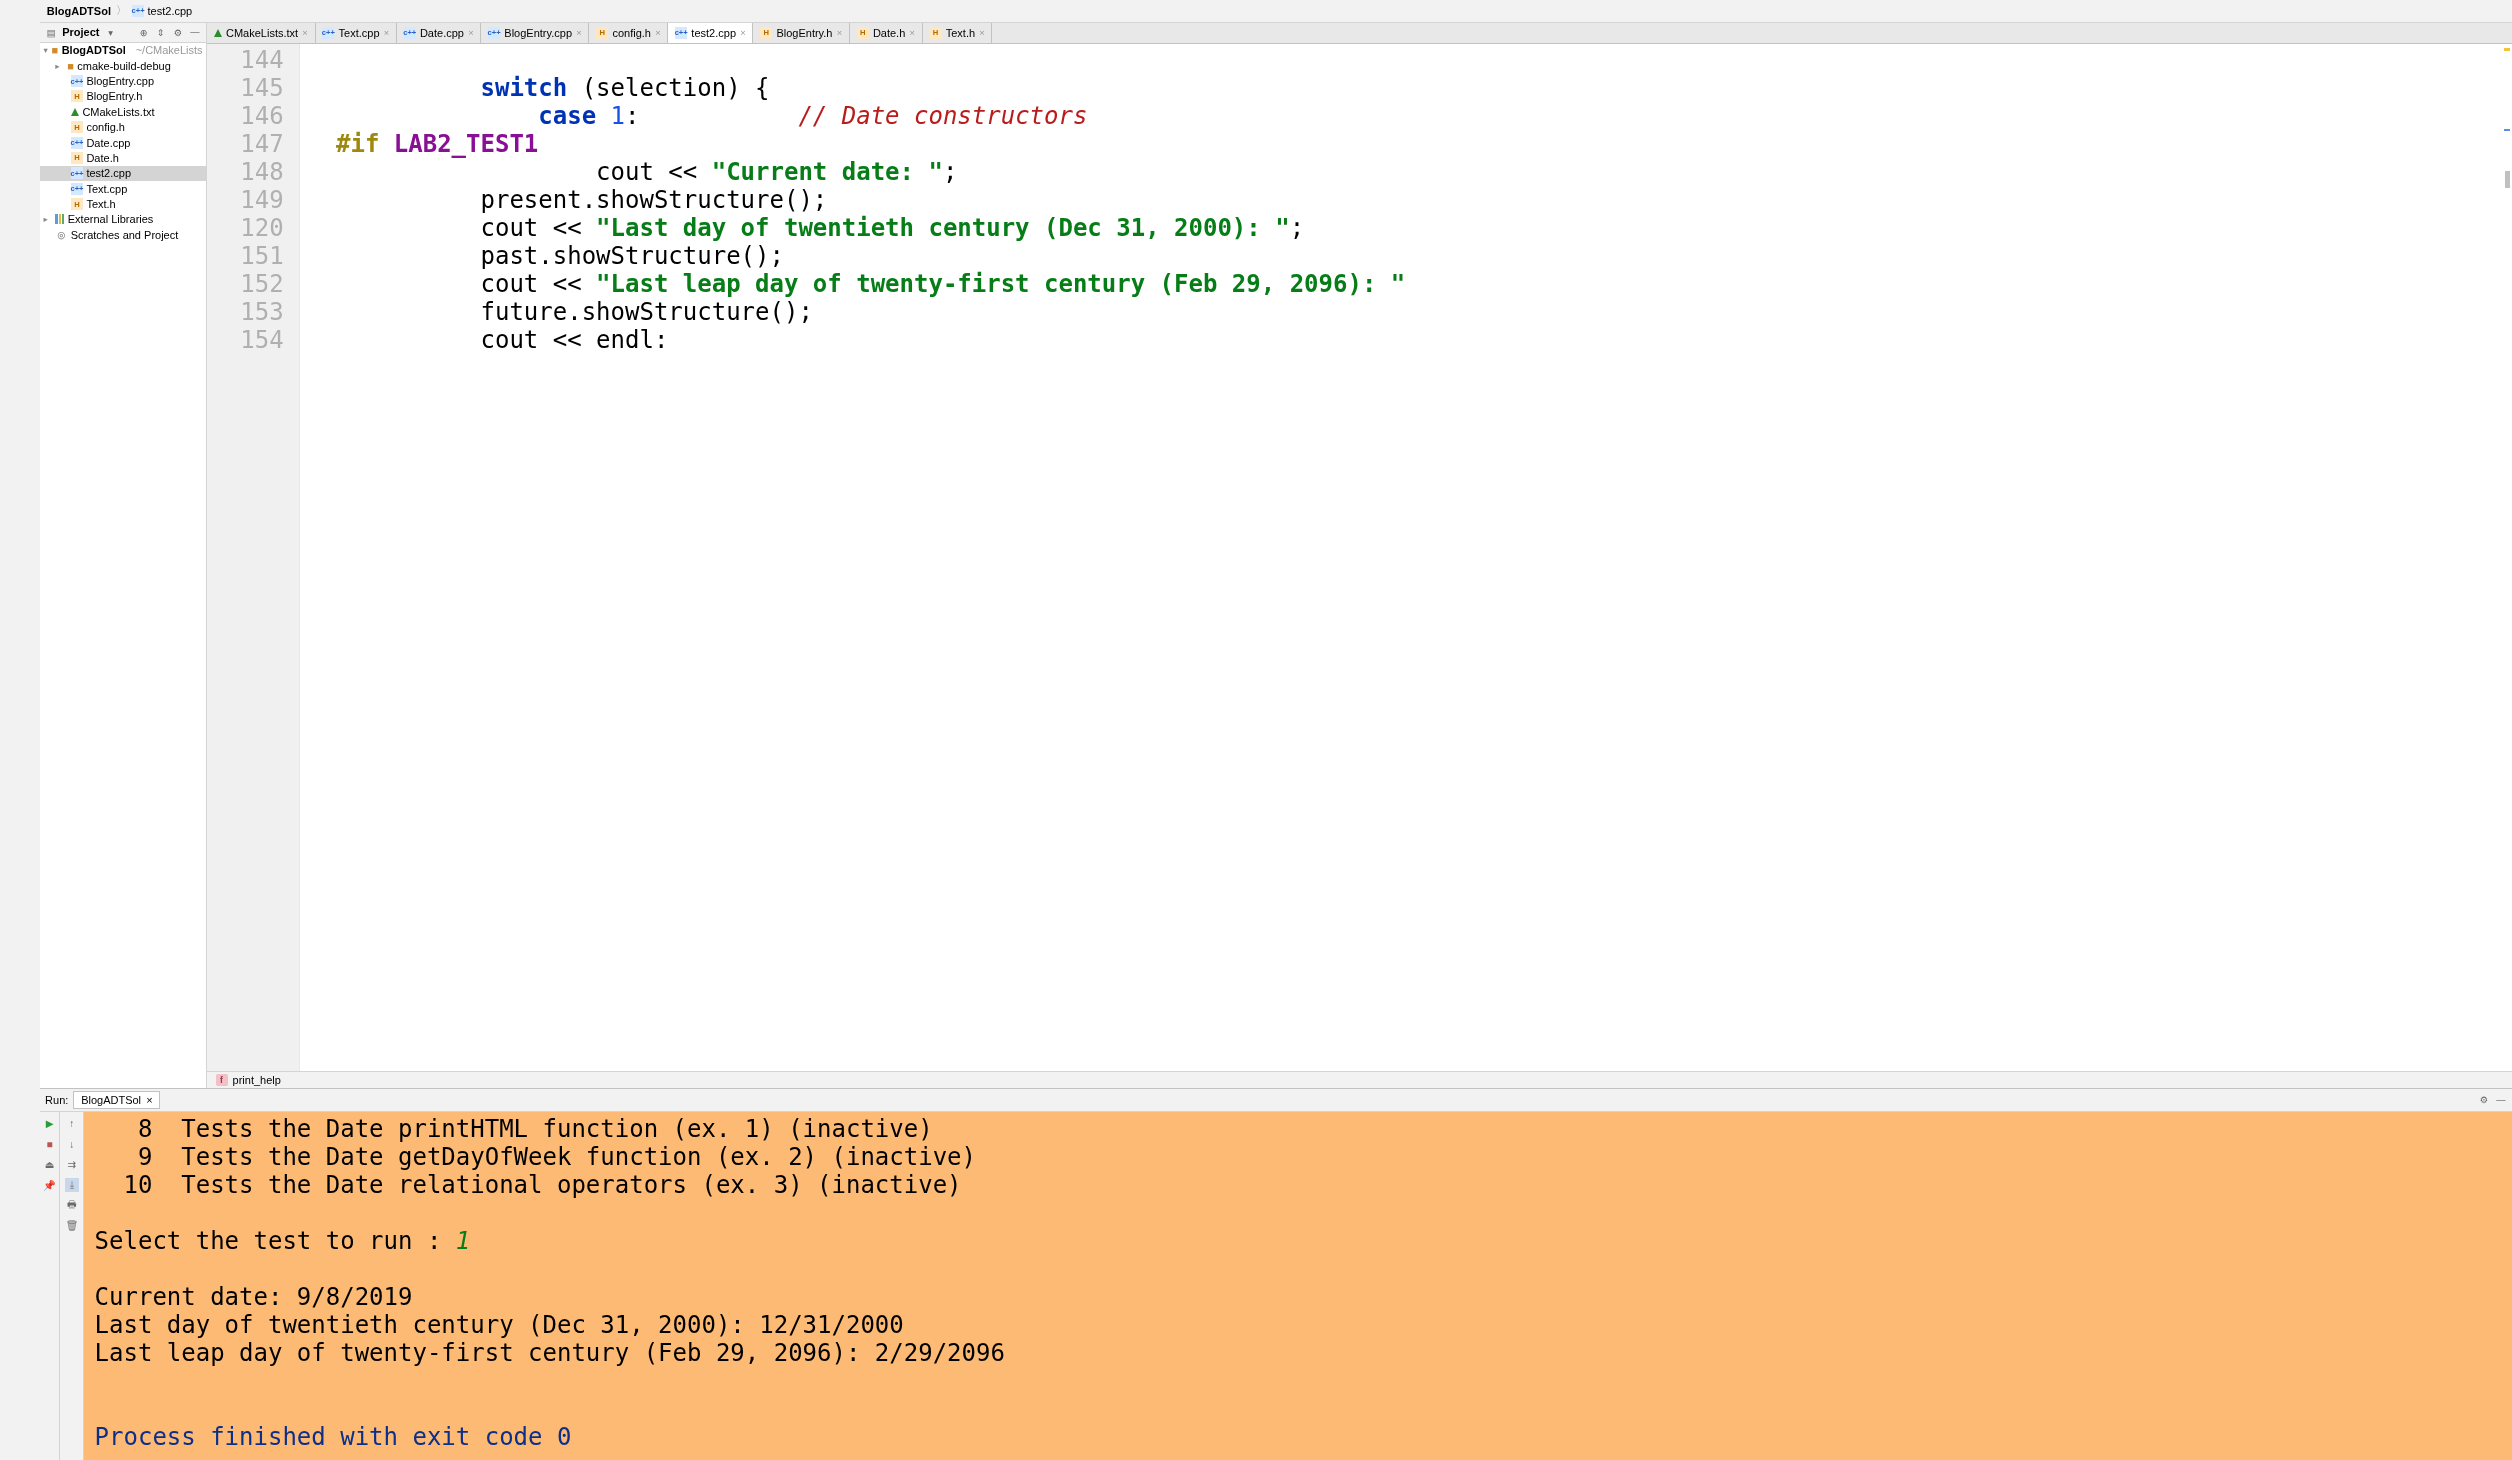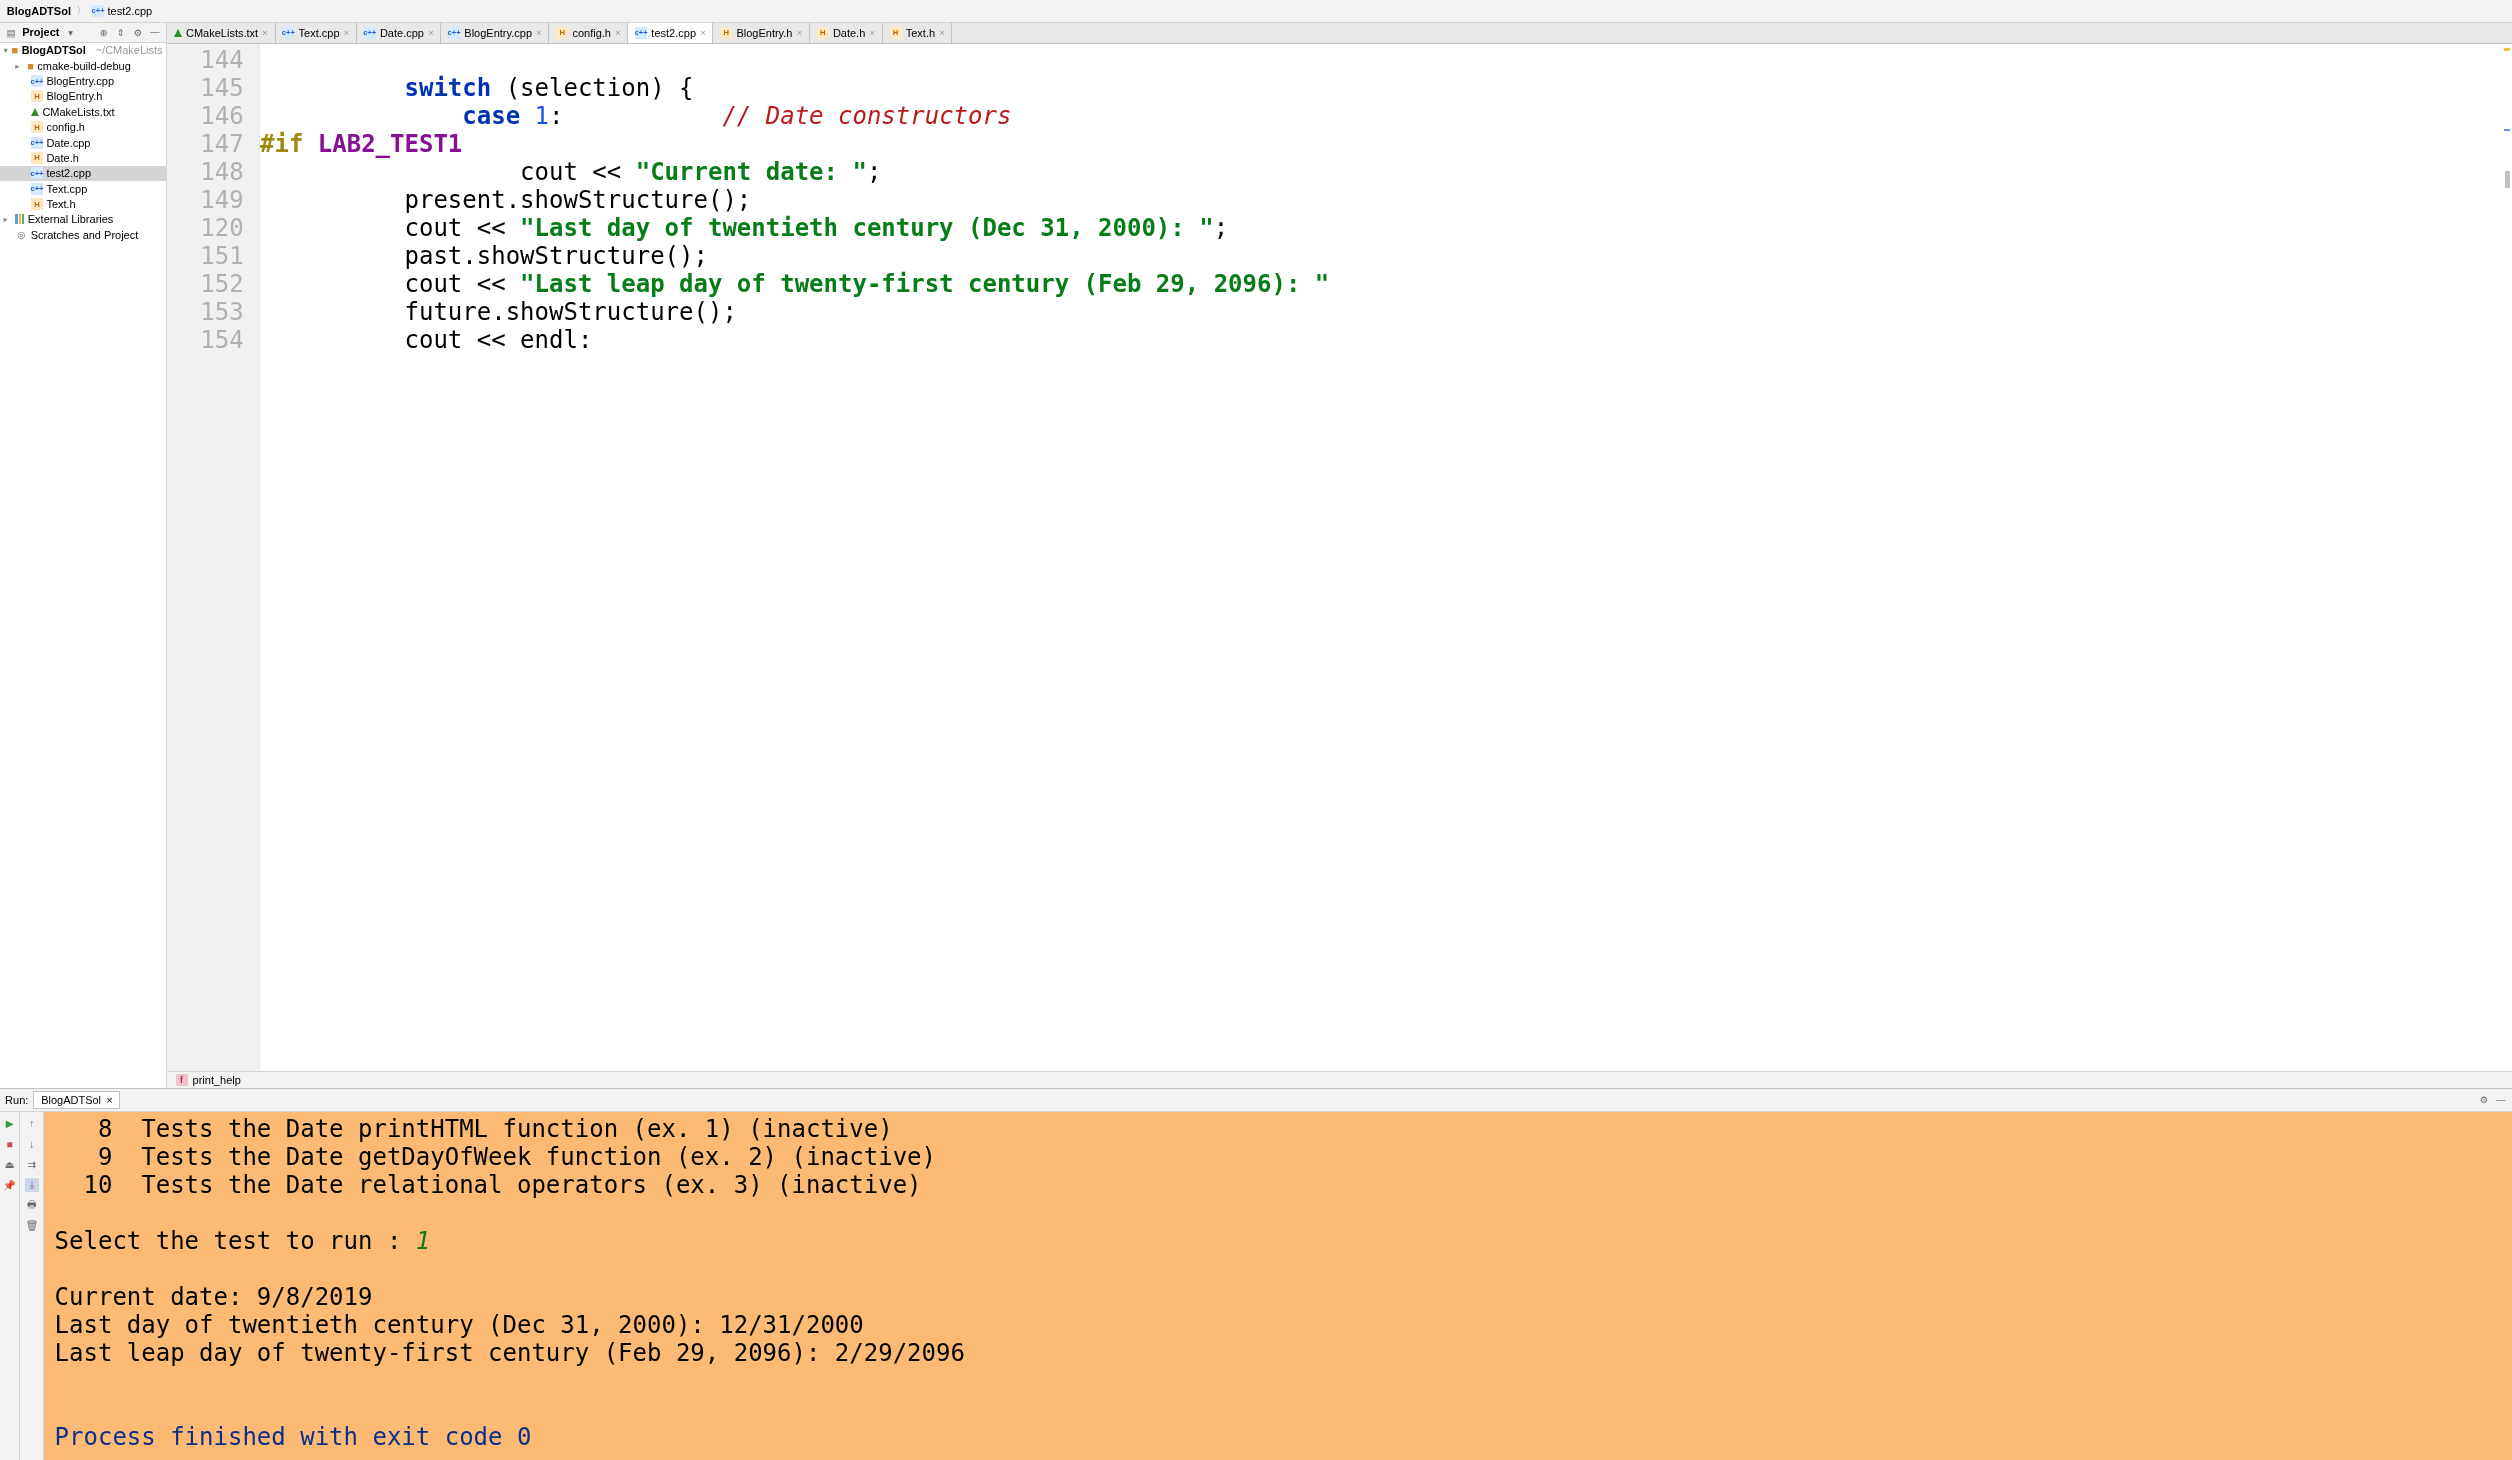--- a/index.html
+++ b/index.html
@@ -3,21 +3,21 @@
 <meta charset="utf-8">
 <style>
 * { margin: 0; padding: 0; box-sizing: border-box; }
 body {
   font-family: -apple-system, BlinkMacSystemFont, "Segoe UI", sans-serif;
   font-size: 11px;
   background: #f2f2f2;
   color: #000;
   overflow: hidden;
 }
-.app { display: flex; flex-direction: column; height: 100vh; }
+.app { display: flex; flex-direction: column; height: 100vh; margin-left: 40px; }
 
 
 .breadcrumb {
   display: flex;
   align-items: center;
   padding: 3.4px 6.8px;
   background: #f2f2f2;
   border-bottom: 0.8px solid #d4d4d4;
   font-size: 11px;
   gap: 5.1px;
@@ -93,20 +93,21 @@
   background: #e8e8e8;
 }
 .tab.active { background: #fff; }
 .tab .close { color: #999; font-size: 9.3px; }
 
 .code-scroll {
   flex: 1;
   display: flex;
   overflow: hidden;
   position: relative;
+  gap: 36px;
 }
 .gutter {
   width: 93px;
   background: #f0f0f0;
   color: #b0b0b0;
   text-align: right;
   padding-right: 15.3px;
   font-family: "Menlo", "Consolas", monospace;
   font-size: 24px;
   line-height: 28px;

